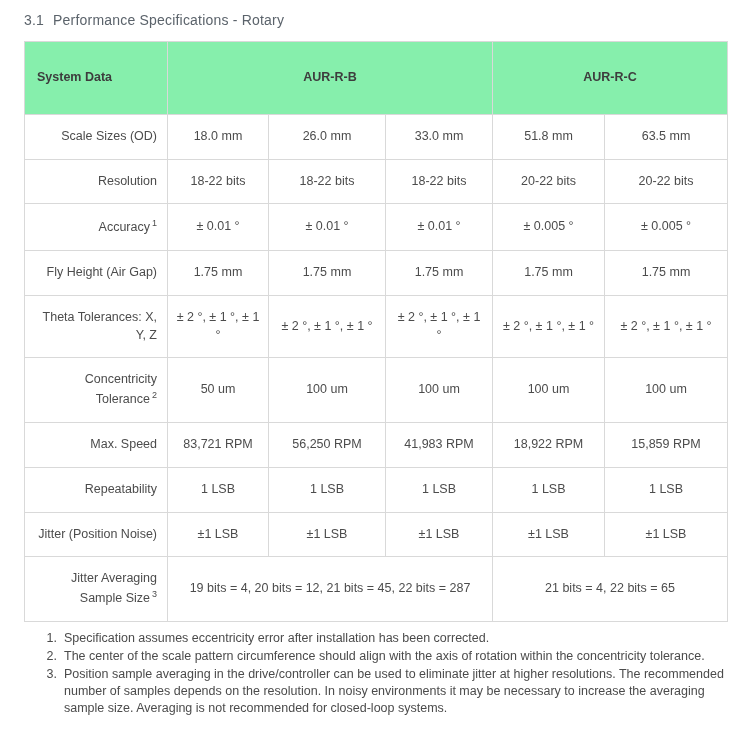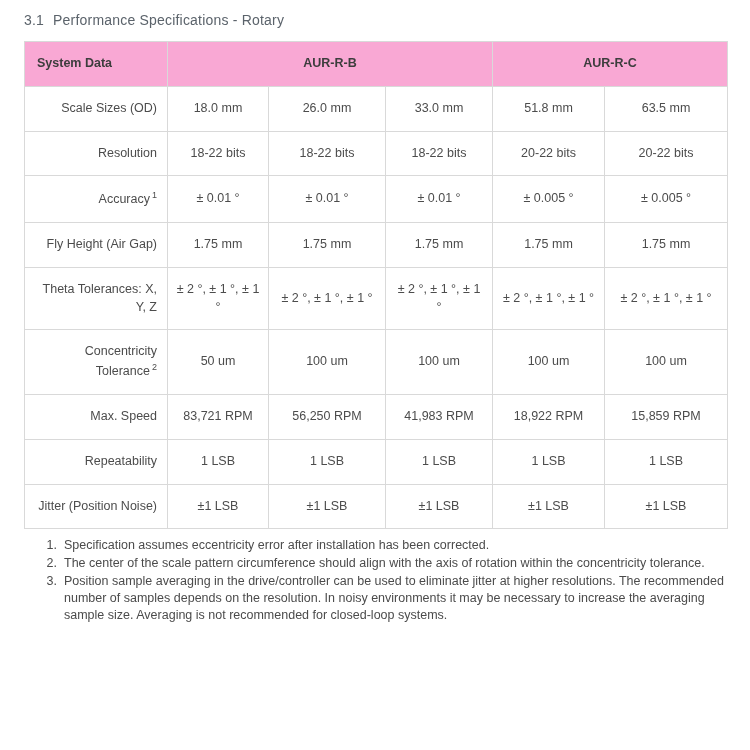--- a/index.html
+++ b/index.html
@@ -27,25 +27,25 @@
     table-layout: fixed;
   }
   .spec th, .spec td {
     border: 1px solid #d9d9d9;
     font-size: 12.5px;
     line-height: 1.42;
     color: #4c4c4c;
     vertical-align: middle;
   }
   .spec thead th {
-    background: #f9a8d4;
+    background: #86efac;
     color: #3d3d3d;
     font-weight: 700;
     font-size: 12.5px;
-    padding: 13px 8px;
+    padding: 27px 8px;
     text-align: center;
   }
   .spec thead th.label { text-align: left; padding-left: 12px; }
   .spec td {
     padding: 13px 8px;
     text-align: center;
     height: 20px;
   }
   .spec td.label {
     text-align: right;
@@ -167,20 +167,25 @@
         <td>1 LSB</td>
         <td>1 LSB</td>
       </tr>
       <tr>
         <td class="label">Jitter (Position Noise)</td>
         <td>±1 LSB</td>
         <td>±1 LSB</td>
         <td>±1 LSB</td>
         <td>±1 LSB</td>
         <td>±1 LSB</td>
+      </tr>
+      <tr>
+        <td class="label"><span>Jitter Averaging Sample Size</span><sup class="fn">3</sup></td>
+        <td colspan="3">19 bits = 4, 20 bits = 12, 21 bits = 45, 22 bits = 287</td>
+        <td colspan="2">21 bits = 4, 22 bits = 65</td>
       </tr>
     </tbody>
   </table>
 
   <ol class="footnotes">
     <li>
       <span class="fnum">1.</span>
       <span class="ftext">Specification assumes eccentricity error after installation has been corrected.</span>
     </li>
     <li>

